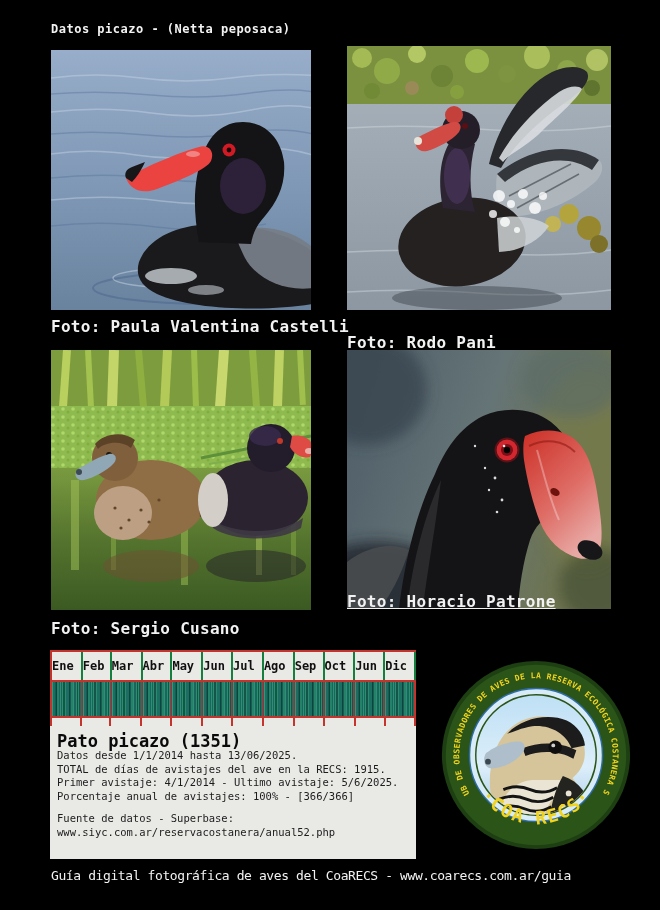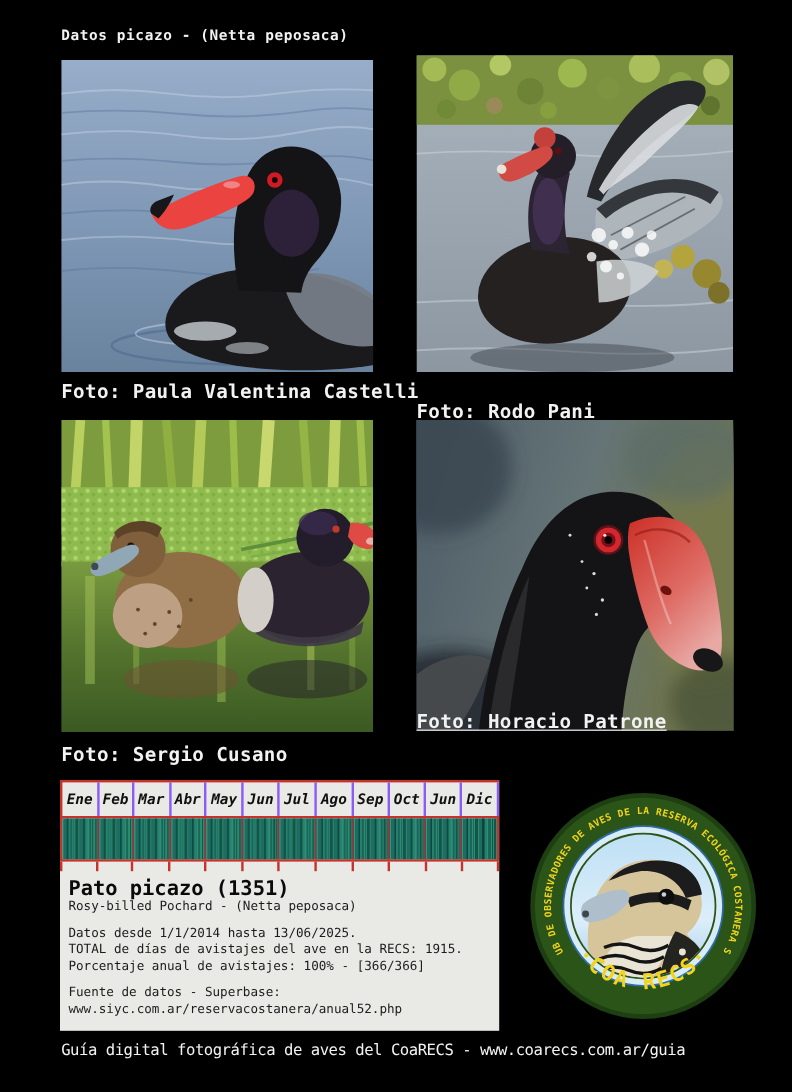--- a/index.html
+++ b/index.html
@@ -14,22 +14,22 @@
   #photo4{left:347px;top:350px;width:264px;height:259px;}
   .caption{font-size:16px;font-weight:bold;letter-spacing:.3px;}
   #cap1{left:51px;top:317px;}  #cap2{left:347px;top:317px;margin-top:16px;}
   #cap3{left:51px;top:619px;}  #cap4{left:347px;top:592px;text-decoration:underline;}
 
   
   #panel{left:50px;top:650px;width:366px;height:209px;background:#e9e9e6;overflow:hidden;
          box-sizing:border-box;}
   .cal-head{display:flex;height:30px;border-top:2px solid #c5342c;border-left:2px solid #c5342c;
             box-sizing:border-box;}
-  .cal-mcell{flex-basis:0;display:flex;align-items:center;justify-content:center;
-             border-right:2px solid #8b5cf6;box-sizing:border-box;font-style:italic;}
+  .cal-mcell{flex-basis:0;display:flex;align-items:center;
+             border-right:2px solid #15803d;box-sizing:border-box;}
   .cal-mcell span{font-size:12px;font-weight:bold;color:#101010;}
   .cal-bar{display:flex;height:38px;box-sizing:border-box;
            border-top:2px solid #c5342c;border-bottom:2px solid #c5342c;
            border-left:2px solid #c5342c;border-right:2px solid #c5342c;}
   .cal-dcell{flex-basis:0;box-sizing:border-box;border-right:2px solid rgba(150,50,60,.8);
     background:
       repeating-linear-gradient(90deg, rgba(60,185,140,.55) 0 1px, rgba(0,0,0,0) 1px 4px,
         rgba(8,55,50,.65) 4px 5px, rgba(0,0,0,0) 5px 8px,
         rgba(80,200,160,.4) 8px 9px, rgba(0,0,0,0) 9px 13px),
       repeating-linear-gradient(90deg, #1c6e62 0 3px, #175c53 3px 5px, #238268 5px 7px,
@@ -344,23 +344,23 @@
     <i style="left:calc(49.727% - 1px)"></i>
       <i style="left:calc(58.197% - 1px)"></i>
       <i style="left:calc(66.667% - 1px)"></i>
     <i style="left:calc(74.863% - 1px)"></i>
       <i style="left:calc(83.333% - 1px)"></i>
       <i style="left:calc(91.53% - 1px)"></i>
     <i style="left:calc(100% - 2px)"></i>
   </div>
   <div class="panel-text">
     <div class="bname">Pato picazo (1351)</div>
-    <div class="ename">Rosy-billed Pochard - (Netta peposaca)</div>
     <div>Datos desde 1/1/2014 hasta 13/06/2025.</div>
     <div>TOTAL de días de avistajes del ave en la RECS: 1915.</div>
+    <div>Primer avistaje: 4/1/2014 - Ultimo avistaje: 5/6/2025.</div>
     <div>Porcentaje anual de avistajes: 100% - [366/366]</div>
     <div class="src">Fuente de datos - Superbase:</div>
     <div>www.siyc.com.ar/reservacostanera/anual52.php</div>
   </div>
 </div>
 
 <div id="logo" class="abs">
  <svg width="192" height="192" viewBox="0 0 200 200">
   <defs>
     <linearGradient id="lgsky" x1="0" y1="0" x2="0" y2="1">

